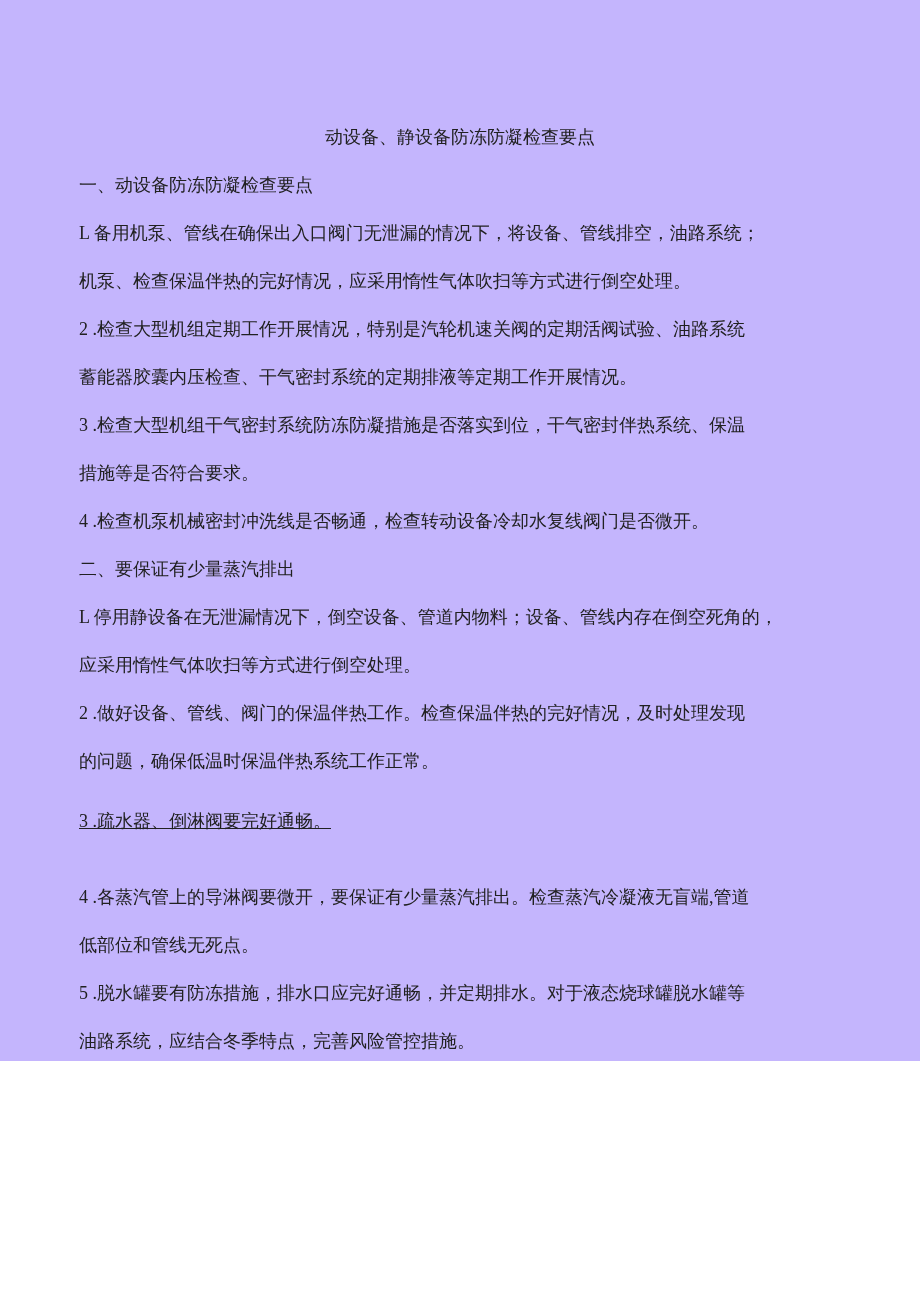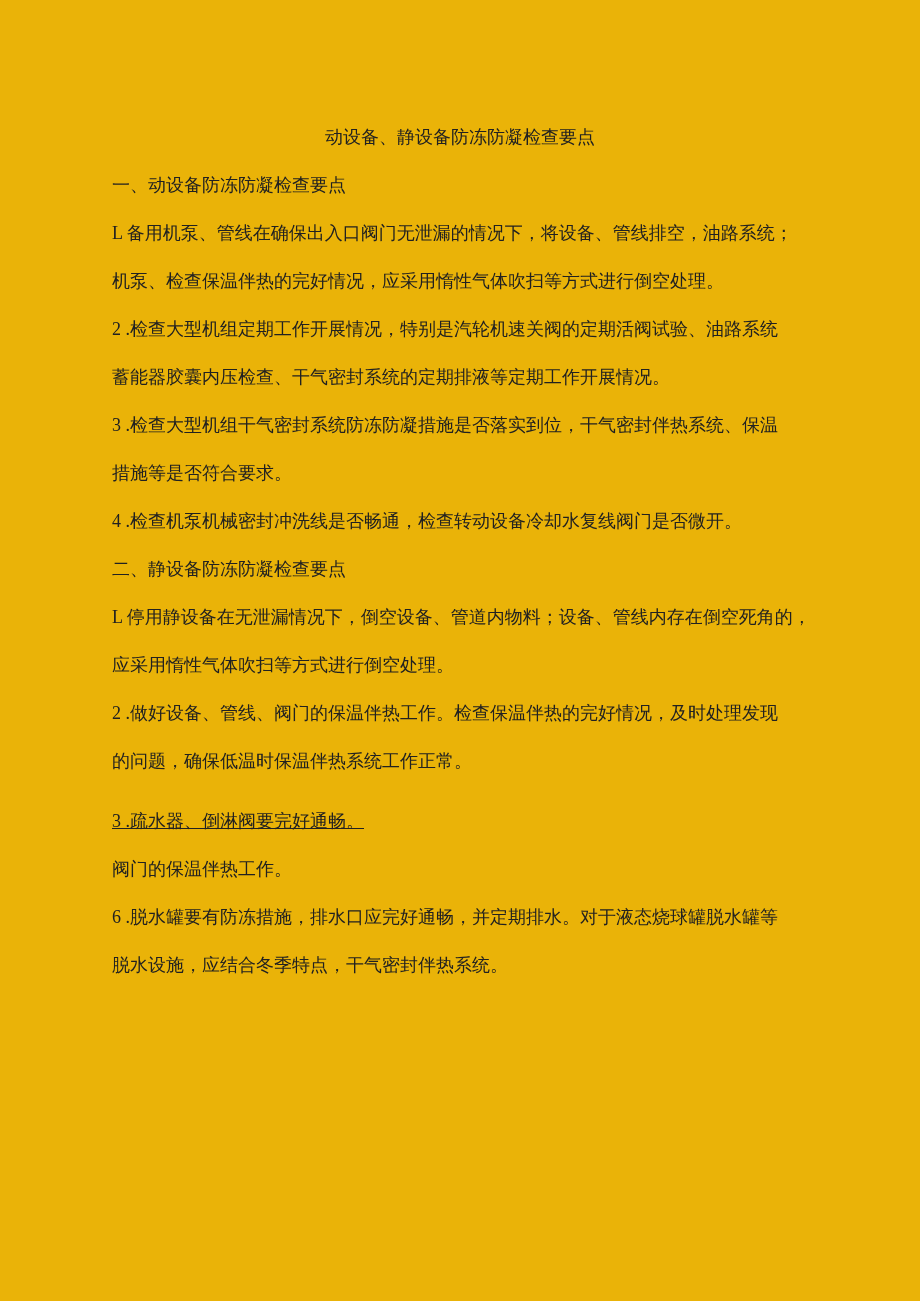--- a/index.html
+++ b/index.html
@@ -8,57 +8,58 @@
   }
   body {
     width: 920px;
     height: 1301px;
     background: #ffffff;
     overflow: hidden;
   }
   .page {
     box-sizing: border-box;
     width: 920px;
-    height: 1301px;
+    height: 1061px;
     padding-top: 113px;
-    background: #eab308;
+    background: #c4b5fd;
     color: #212121;
     font-family: "Liberation Serif", "DejaVu Serif", serif;
     font-size: 18px;
   }
   .line {
     height: 48px;
     line-height: 48px;
     white-space: pre;
     overflow: visible;
   }
   .doc-title {
     text-align: center;
   }
   .body-line {
-    padding-left: 112px;
+    padding-left: 79px;
   }
 </style>
 </head>
 <body>
 
 <div class="page">
   <div class="line doc-title">动设备、静设备防冻防凝检查要点</div>
   <div id="doc-lines">
       <div class="line body-line">一、动设备防冻防凝检查要点</div>
       <div class="line body-line">L 备用机泵、管线在确保出入口阀门无泄漏的情况下，将设备、管线排空，油路系统；</div>
       <div class="line body-line">机泵、检查保温伴热的完好情况，应采用惰性气体吹扫等方式进行倒空处理。</div>
       <div class="line body-line">2 .检查大型机组定期工作开展情况，特别是汽轮机速关阀的定期活阀试验、油路系统</div>
       <div class="line body-line">蓄能器胶囊内压检查、干气密封系统的定期排液等定期工作开展情况。</div>
       <div class="line body-line">3 .检查大型机组干气密封系统防冻防凝措施是否落实到位，干气密封伴热系统、保温</div>
       <div class="line body-line">措施等是否符合要求。</div>
       <div class="line body-line">4 .检查机泵机械密封冲洗线是否畅通，检查转动设备冷却水复线阀门是否微开。</div>
-      <div class="line body-line">二、静设备防冻防凝检查要点</div>
+      <div class="line body-line">二、要保证有少量蒸汽排出</div>
       <div class="line body-line">L 停用静设备在无泄漏情况下，倒空设备、管道内物料；设备、管线内存在倒空死角的，</div>
       <div class="line body-line">应采用惰性气体吹扫等方式进行倒空处理。</div>
       <div class="line body-line">2 .做好设备、管线、阀门的保温伴热工作。检查保温伴热的完好情况，及时处理发现</div>
       <div class="line body-line">的问题，确保低温时保温伴热系统工作正常。</div>
       <div class="line body-line" style="margin-top: 12px; text-decoration: underline;">3 .疏水器、倒淋阀要完好通畅。</div>
-      <div class="line body-line">阀门的保温伴热工作。</div>
-      <div class="line body-line">6 .脱水罐要有防冻措施，排水口应完好通畅，并定期排水。对于液态烧球罐脱水罐等</div>
-      <div class="line body-line">脱水设施，应结合冬季特点，干气密封伴热系统。</div>
+      <div class="line body-line" style="margin-top: 28px;">4 .各蒸汽管上的导淋阀要微开，要保证有少量蒸汽排出。检查蒸汽冷凝液无盲端,管道</div>
+      <div class="line body-line">低部位和管线无死点。</div>
+      <div class="line body-line">5 .脱水罐要有防冻措施，排水口应完好通畅，并定期排水。对于液态烧球罐脱水罐等</div>
+      <div class="line body-line">油路系统，应结合冬季特点，完善风险管控措施。</div>
     </div>
 </div>
 
 </body></html>

